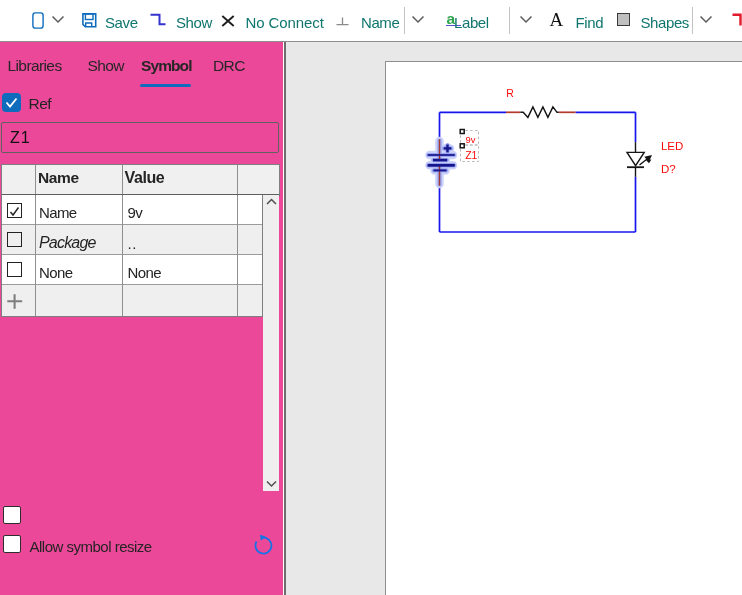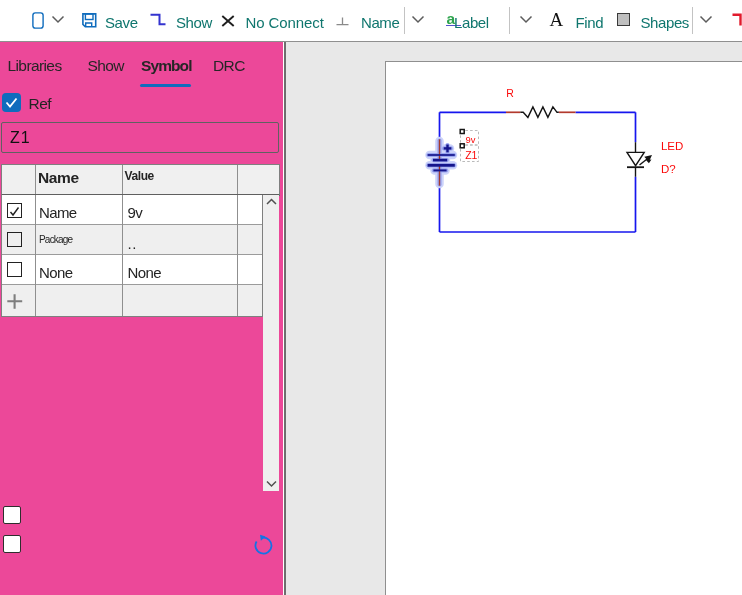--- a/index.html
+++ b/index.html
@@ -102,21 +102,21 @@
   <div class="abs" style="left:1px;top:80px;width:276px;height:29px;border:1px solid #616161;border-radius:2px;">
     <span class="ptxt" style="left:8px;top:6px;font-size:16px;letter-spacing:1px;color:#111;">Z1</span>
   </div>
 
   <div class="abs" style="left:1px;top:122px;width:276.5px;height:28.5px;background:#f0f0f0;
        border:1px solid #7f7f7f;border-bottom:2px solid #5f5f5f;">
     <div class="abs" style="left:33px;top:0;width:1px;height:28.5px;background:#8f8f8f;"></div>
     <div class="abs" style="left:119.5px;top:0;width:1px;height:28.5px;background:#8f8f8f;"></div>
     <div class="abs" style="left:234.5px;top:0;width:1px;height:28.5px;background:#8f8f8f;"></div>
     <span class="ptxt" style="left:36px;top:4.3px;font-weight:bold;font-size:15.5px;letter-spacing:-0.4px;">Name</span>
-    <span class="ptxt" style="left:122.5px;top:4.3px;font-weight:bold;font-size:12px;letter-spacing:-0.4px;">Value</span>
+    <span class="ptxt" style="left:122.5px;top:4.3px;font-weight:bold;font-size:16px;letter-spacing:-0.4px;">Value</span>
   </div>
 
   <div class="abs" style="left:1px;top:152.5px;width:260px;height:121px;border-left:1px solid #7f7f7f;border-right:1px solid #7f7f7f;border-bottom:1px solid #7f7f7f;">
     <div class="abs" style="left:0;top:0;width:260px;height:30px;background:#fff;"></div>
     <div class="abs" style="left:0;top:30px;width:260px;height:30px;background:#efefef;"></div>
     <div class="abs" style="left:0;top:60px;width:260px;height:30.5px;background:#fff;"></div>
     <div class="abs" style="left:0;top:90.5px;width:260px;height:30.5px;background:#efefef;"></div>
     <div class="abs" style="left:0;top:30px;width:260px;height:1px;background:#9b9b9b;margin-top:-1px;"></div>
     <div class="abs" style="left:0;top:60px;width:260px;height:1px;background:#9b9b9b;margin-top:-1px;"></div>
     <div class="abs" style="left:0;top:90.5px;width:260px;height:1px;background:#9b9b9b;margin-top:-1px;"></div>
@@ -126,21 +126,21 @@
 
     <div class="abs" style="left:4.5px;top:8.5px;width:13px;height:13px;border:1.5px solid #222;background:#fff;">
       <svg width="13" height="13" viewBox="0 0 13 13">
           <path d="M2.5 7 L5 10 L10.5 2.5" fill="none" stroke="#222" stroke-width="1.4"></path>
         </svg>
     </div>
     <span class="ptxt" style="left:37px;top:9px;font-size:15px;letter-spacing:-0.6px;">Name</span>
     <span class="ptxt" style="left:125.5px;top:9px;font-size:15px;letter-spacing:-0.6px;">9v</span>
 
     <div class="abs" style="left:4.5px;top:37px;width:13px;height:13px;border:1.5px solid #222;background:#efefef;"></div>
-    <span class="ptxt" style="left:37px;top:39px;font-size:10px;letter-spacing:-0.8px;">Package</span>
+    <span class="ptxt" style="left:37px;top:39px;font-size:16px;letter-spacing:-0.8px;font-style:italic;">Package</span>
     <span class="ptxt" style="left:125.5px;top:40px;font-size:15px;letter-spacing:0.5px;">..</span>
 
     <div class="abs" style="left:4.5px;top:67.5px;width:13px;height:13px;border:1.5px solid #222;background:#fff;"></div>
     <span class="ptxt" style="left:37px;top:69.5px;font-size:15px;letter-spacing:-0.6px;">None</span>
     <span class="ptxt" style="left:125.5px;top:69.5px;font-size:15px;letter-spacing:-0.6px;">None</span>
 
     <svg class="abs" style="left:5px;top:99px" width="16" height="15" viewBox="0 0 16 15">
       <path d="M7.6 0.3 V14.7 M0.3 7.3 H15.2" stroke="#7e7e7e" stroke-width="2.1" fill="none"></path>
     </svg>
   </div>
@@ -149,20 +149,21 @@
     <svg class="abs" style="left:3px;top:3px" width="11" height="8" viewBox="0 0 11 8">
       <path d="M1 6 L5.5 1.5 L10 6" fill="none" stroke="#505050" stroke-width="1.5"></path>
     </svg>
     <svg class="abs" style="left:3px;top:285px" width="11" height="8" viewBox="0 0 11 8">
       <path d="M1 1.5 L5.5 6 L10 1.5" fill="none" stroke="#505050" stroke-width="1.5"></path>
     </svg>
   </div>
 
   <div class="abs" style="left:3px;top:464px;width:15.5px;height:15.5px;border:1.7px solid #2e2e2e;border-radius:2px;background:#fff;"></div>
   <div class="abs" style="left:3px;top:493px;width:15.5px;height:15.5px;border:1.7px solid #2e2e2e;border-radius:2px;background:#fff;"></div>
+  <span class="ptxt" style="left:29.5px;top:496px;font-size:15px;letter-spacing:-0.5px;">Allow symbol resize</span>
 
   <svg class="abs" style="left:253px;top:492px" width="22" height="23" viewBox="253 534 22 23">
     <path d="M262.3 537.7 A 8 8 0 1 1 256.6 541.5" fill="none" stroke="#1473e6" stroke-width="1.8"></path>
     <polygon points="265.6,536.4 260.9,540.8 260.0,534.8" fill="#1473e6"></polygon>
   </svg>
 </div>
 <div class="abs" id="pdivider"></div>
 
 <svg class="abs" style="left:386px;top:62px;z-index:3;" width="356" height="533" viewBox="386 62 356 533">
 

